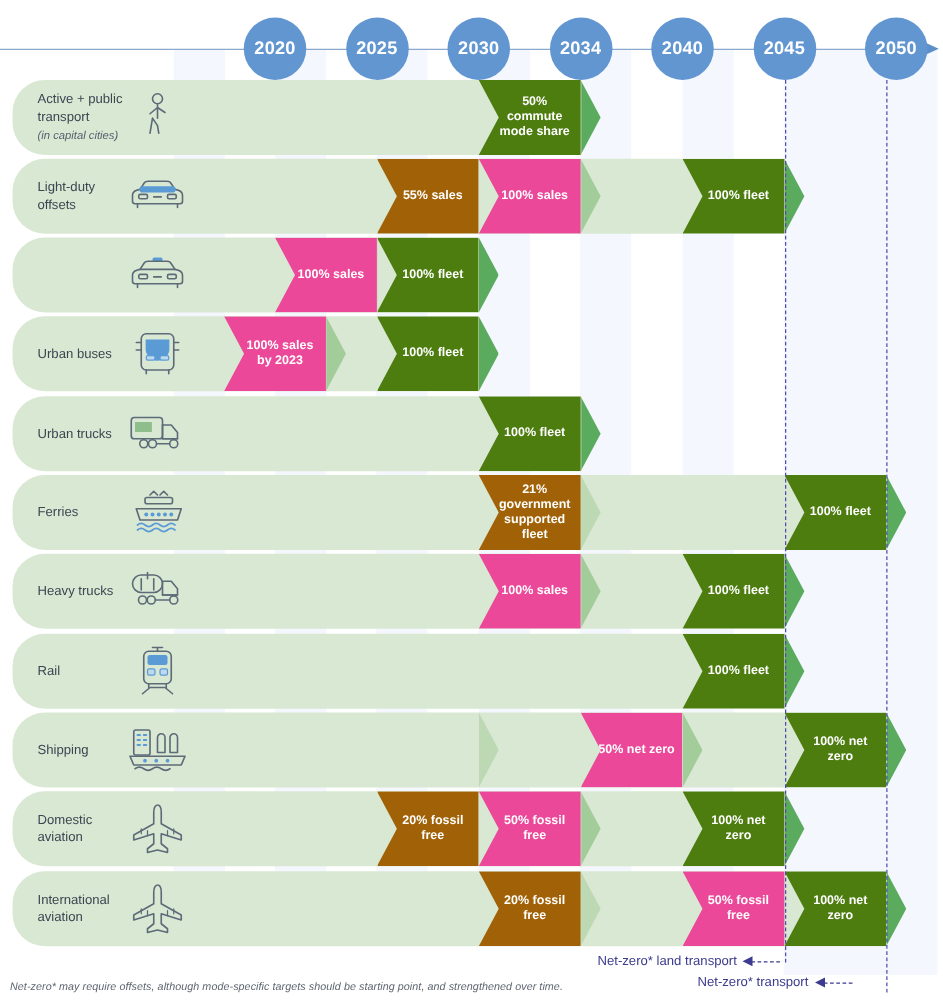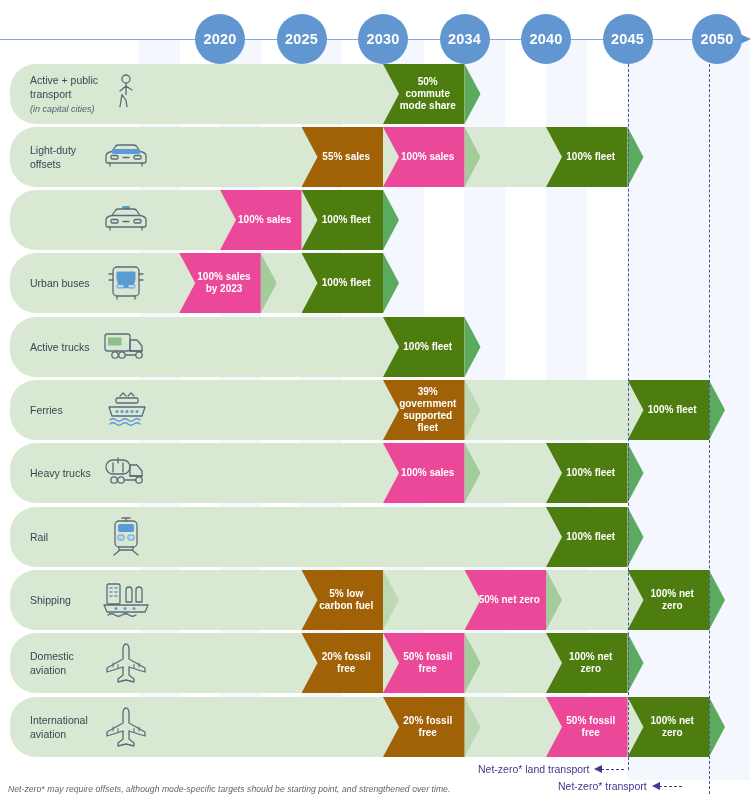--- a/index.html
+++ b/index.html
@@ -320,41 +320,41 @@
         </div>
       </div>
       <div class="row" style="top: 317px; height: 60px;">
         <div class="track">
           <div class="base" style="width: 454.5px;"></div>
           <div class="tip l0" style="left: 373px;"></div>
           <div class="seg l3" style="left: 373px; width: 81.5px; clip-path: polygon(0px 0px, calc(100% + 0px) 0px, 100% 50%, calc(100% + 0px) 100%, 0px 100%, 16px 50%);">
             <span>100% fleet</span>
           </div>
           <div class="tip l3" style="left: 454.5px;"></div>
-          <div class="rowlabel">Active trucks</div>
+          <div class="rowlabel">Urban trucks</div>
           <div class="icon-slot">
             <svg width="50" height="34" viewBox="0 0 50 34">
               <rect x="4" y="4" width="25" height="17" rx="2.5" fill="none" stroke="#5d6a78" stroke-width="1.3" stroke-linecap="round" stroke-linejoin="round"></rect>
               <path d="M7 7.5h13.5v8H7z" fill="#4e9a51" opacity=".55"></path>
               <path d="M29 10h7l5 6v5h-12z" fill="none" stroke="#5d6a78" stroke-width="1.3" stroke-linecap="round" stroke-linejoin="round"></path>
               <path d="M29 21h12" fill="none" stroke="#5d6a78" stroke-width="1.3" stroke-linecap="round" stroke-linejoin="round"></path>
               <circle cx="14" cy="25" r="3.2" fill="none" stroke="#5d6a78" stroke-width="1.3" stroke-linecap="round" stroke-linejoin="round"></circle>
               <circle cx="21" cy="25" r="3.2" fill="none" stroke="#5d6a78" stroke-width="1.3" stroke-linecap="round" stroke-linejoin="round"></circle>
               <circle cx="38" cy="25" r="3.2" fill="none" stroke="#5d6a78" stroke-width="1.3" stroke-linecap="round" stroke-linejoin="round"></circle>
               <path d="M24.5 25h10" fill="none" stroke="#5d6a78" stroke-width="1.3" stroke-linecap="round" stroke-linejoin="round"></path>
             </svg>
           </div>
         </div>
       </div>
       <div class="row" style="top: 380px; height: 60px;">
         <div class="track">
           <div class="base" style="width: 699px;"></div>
           <div class="tip l0" style="left: 373px;"></div>
           <div class="seg l1" style="left: 373px; width: 81.5px; clip-path: polygon(0px 0px, calc(100% + 0px) 0px, 100% 50%, calc(100% + 0px) 100%, 0px 100%, 16px 50%);">
-            <span>39% government supported fleet</span>
+            <span>21% government supported fleet</span>
           </div>
           <div class="tip l1" style="left: 454.5px;"></div>
           <div class="tip l0" style="left: 617.5px;"></div>
           <div class="seg l3" style="left: 617.5px; width: 81.5px; clip-path: polygon(0px 0px, calc(100% + 0px) 0px, 100% 50%, calc(100% + 0px) 100%, 0px 100%, 16px 50%);">
             <span>100% fleet</span>
           </div>
           <div class="tip l3" style="left: 699px;"></div>
           <div class="rowlabel">Ferries</div>
           <div class="icon-slot">
             <svg width="50" height="40" viewBox="0 0 50 40">
@@ -418,23 +418,20 @@
               <path d="M10 32v3M24 32v3" fill="none" stroke="#5d6a78" stroke-width="1.3" stroke-linecap="round" stroke-linejoin="round"></path>
               <path d="M5 40l6-5h12l6 5" fill="none" stroke="#5d6a78" stroke-width="1.3" stroke-linecap="round" stroke-linejoin="round"></path>
             </svg>
           </div>
         </div>
       </div>
       <div class="row" style="top: 570px; height: 60px;">
         <div class="track">
           <div class="base" style="width: 699px;"></div>
           <div class="tip l0" style="left: 291.5px;"></div>
-          <div class="seg l1" style="left: 291.5px; width: 81.5px; clip-path: polygon(0px 0px, calc(100% + 0px) 0px, 100% 50%, calc(100% + 0px) 100%, 0px 100%, 16px 50%);">
-            <span>5% low carbon fuel</span>
-          </div>
           <div class="tip l1" style="left: 373px;"></div>
           <div class="tip l0" style="left: 454.5px;"></div>
           <div class="seg l2" style="left: 454.5px; width: 81.5px; clip-path: polygon(0px 0px, calc(100% + 0px) 0px, 100% 50%, calc(100% + 0px) 100%, 0px 100%, 16px 50%);">
             <span>50% net zero</span>
           </div>
           <div class="tip l2" style="left: 536px;"></div>
           <div class="tip l0" style="left: 617.5px;"></div>
           <div class="seg l3" style="left: 617.5px; width: 81.5px; clip-path: polygon(0px 0px, calc(100% + 0px) 0px, 100% 50%, calc(100% + 0px) 100%, 0px 100%, 16px 50%);">
             <span>100% net zero</span>
           </div>

